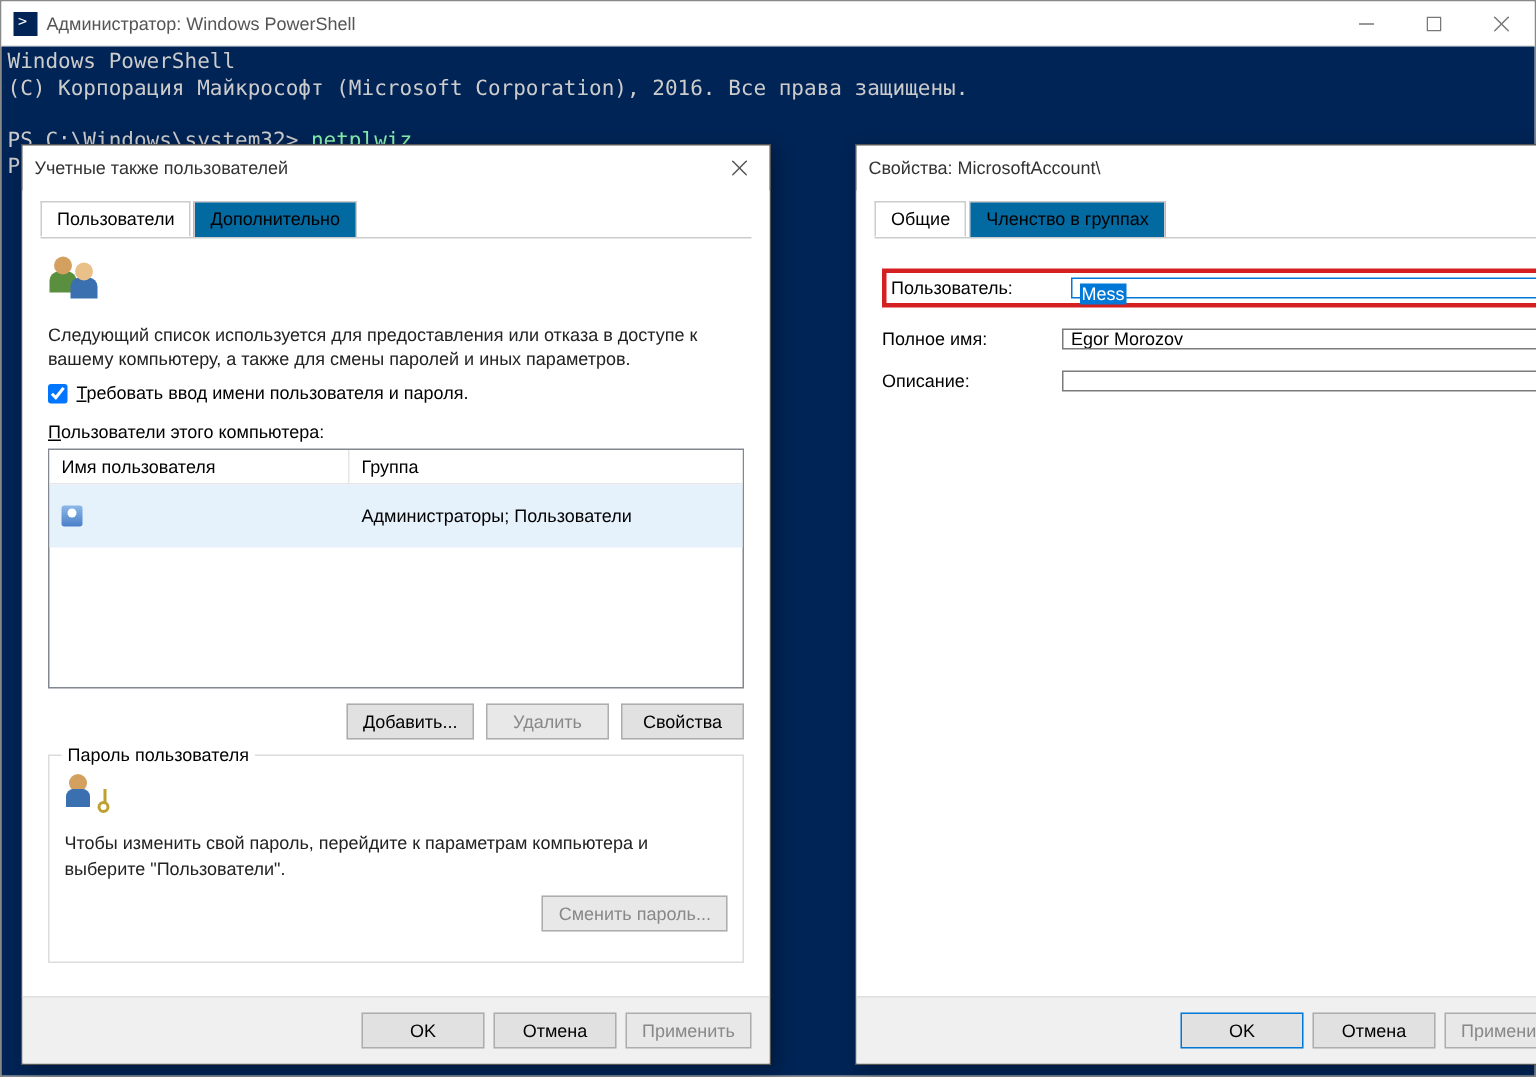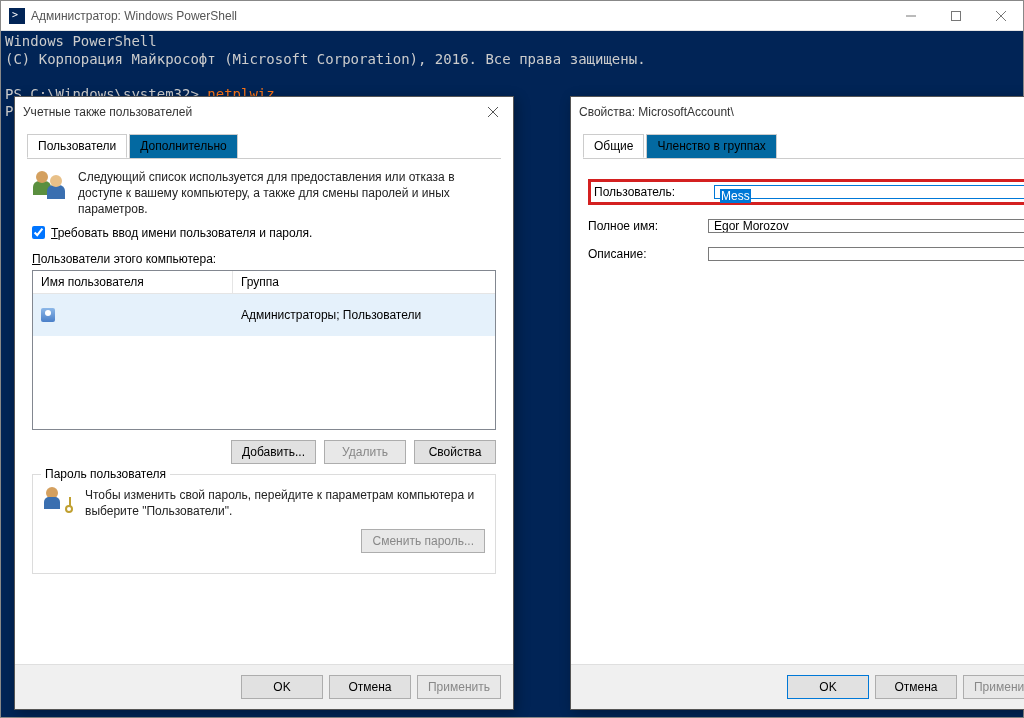--- a/index.html
+++ b/index.html
@@ -6,32 +6,32 @@
 body { font-family: "Segoe UI", Tahoma, sans-serif; font-size: 12px; background: #012456; width: 1024px; height: 718px; overflow: hidden; position: relative; }
 .ps-window { position: absolute; top: 0; left: 0; width: 1024px; height: 718px; background: #fff; border: 1px solid #888; }
 .titlebar { height: 30px; background: #fff; display: flex; align-items: center; border-bottom: 1px solid #e5e5e5; }
 .titlebar-icon { width: 16px; height: 16px; margin: 0 6px 0 8px; background: #012456; position: relative; }
 .titlebar-icon::after { content: ">"; color: #fff; font-size: 10px; position: absolute; left: 3px; top: 1px; font-family: monospace; }
 .titlebar-text { flex: 1; color: #555; font-size: 12px; }
 .win-controls { display: flex; }
 .win-btn { width: 45px; height: 29px; display: flex; align-items: center; justify-content: center; color: #777; }
 .win-btn svg { width: 10px; height: 10px; }
 .console { background: #012456; color: #ccc; font-family: Consolas, monospace; font-size: 14px; padding: 2px 4px; height: calc(100% - 30px); line-height: 1.25; white-space: pre; }
-.console .cmd { color: #f97316; }
+.console .cmd { color: #86efac; }
 .dialog { position: absolute; background: #fff; border: 1px solid #555; box-shadow: 3px 3px 12px rgba(0,0,0,.3); display: flex; flex-direction: column; }
 .dlg-title { height: 30px; display: flex; align-items: center; padding: 0 8px; font-size: 12px; color: #333; }
 .dlg-title-text { flex: 1; }
 .dlg-close { width: 24px; height: 24px; display: flex; align-items: center; justify-content: center; color: #555; }
 .dlg-body { flex: 1; padding: 6px 12px 0 12px; background: #fff; }
 .tabs { display: flex; border-bottom: 1px solid #ccc; position: relative; top: 1px; }
 .tab { padding: 4px 10px; border: 1px solid #ccc; border-bottom: none; background: #fff; font-size: 12px; margin-right: 2px; position: relative; }
 .tab.active { background: #fff; border-bottom: 1px solid #fff; }
 .tab.inactive { background: #0369a1; }
 .tab-panel { border: 1px solid transparent; padding: 10px 4px 4px 4px; }
-.info-row { display: flex; gap: 10px; margin-bottom: 8px; }
+.info-row { display: flex; gap: 10px; margin-bottom: 8px; flex-direction: column; }
 .users-icon { width: 36px; height: 36px; flex-shrink: 0; position: relative; }
 .users-icon .head1 { position: absolute; width: 12px; height: 12px; border-radius: 50%; background: #d4a05f; left: 4px; top: 2px; }
 .users-icon .body1 { position: absolute; width: 18px; height: 14px; border-radius: 6px 6px 0 0; background: #5a8f3f; left: 1px; top: 12px; }
 .users-icon .head2 { position: absolute; width: 12px; height: 12px; border-radius: 50%; background: #e8c088; left: 18px; top: 6px; }
 .users-icon .body2 { position: absolute; width: 18px; height: 14px; border-radius: 6px 6px 0 0; background: #3a6fb0; left: 15px; top: 16px; }
 .info-text { font-size: 12px; color: #222; line-height: 1.35; }
 .checkbox-row { display: flex; align-items: center; gap: 6px; margin: 6px 0 12px 0; }
 .checkbox-row input { width: 13px; height: 13px; }
 .section-label { font-size: 12px; margin-bottom: 4px; }
 .listview { border: 1px solid #828790; background: #fff; height: 160px; }

